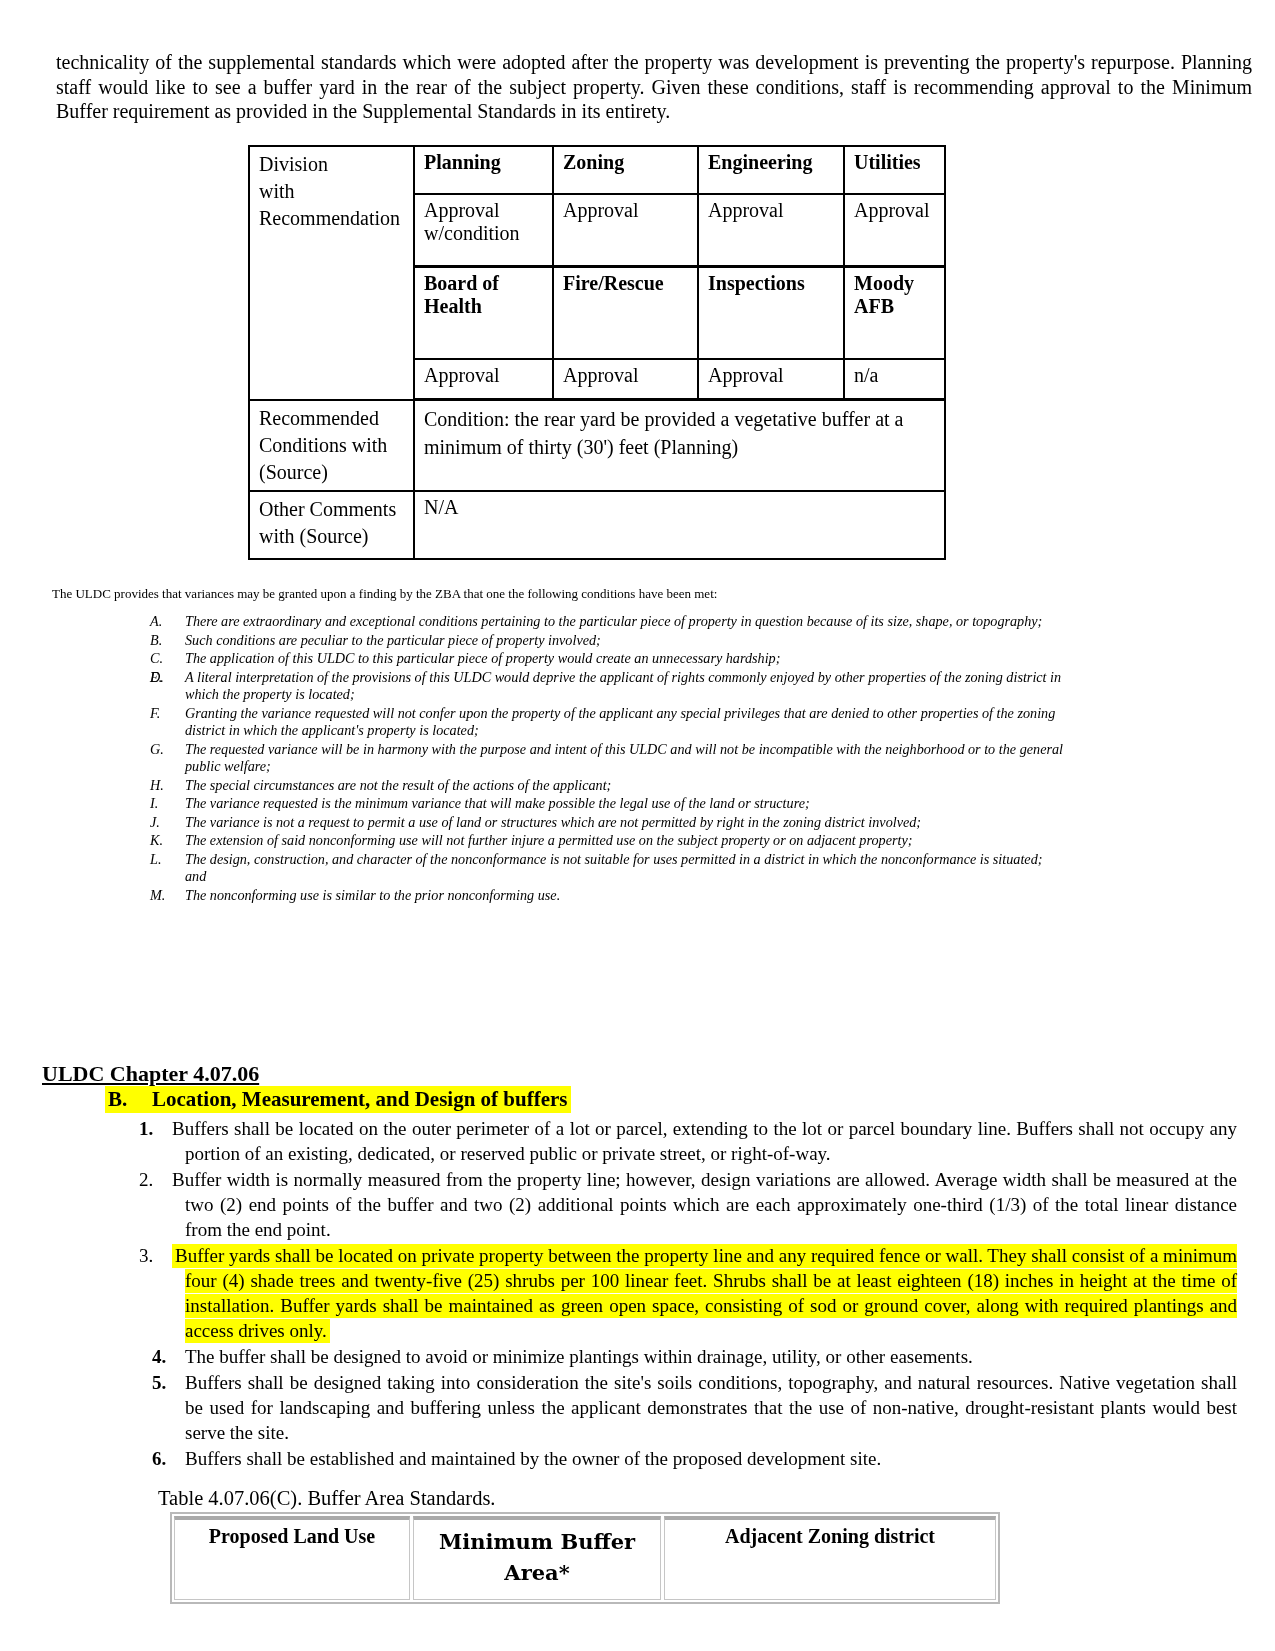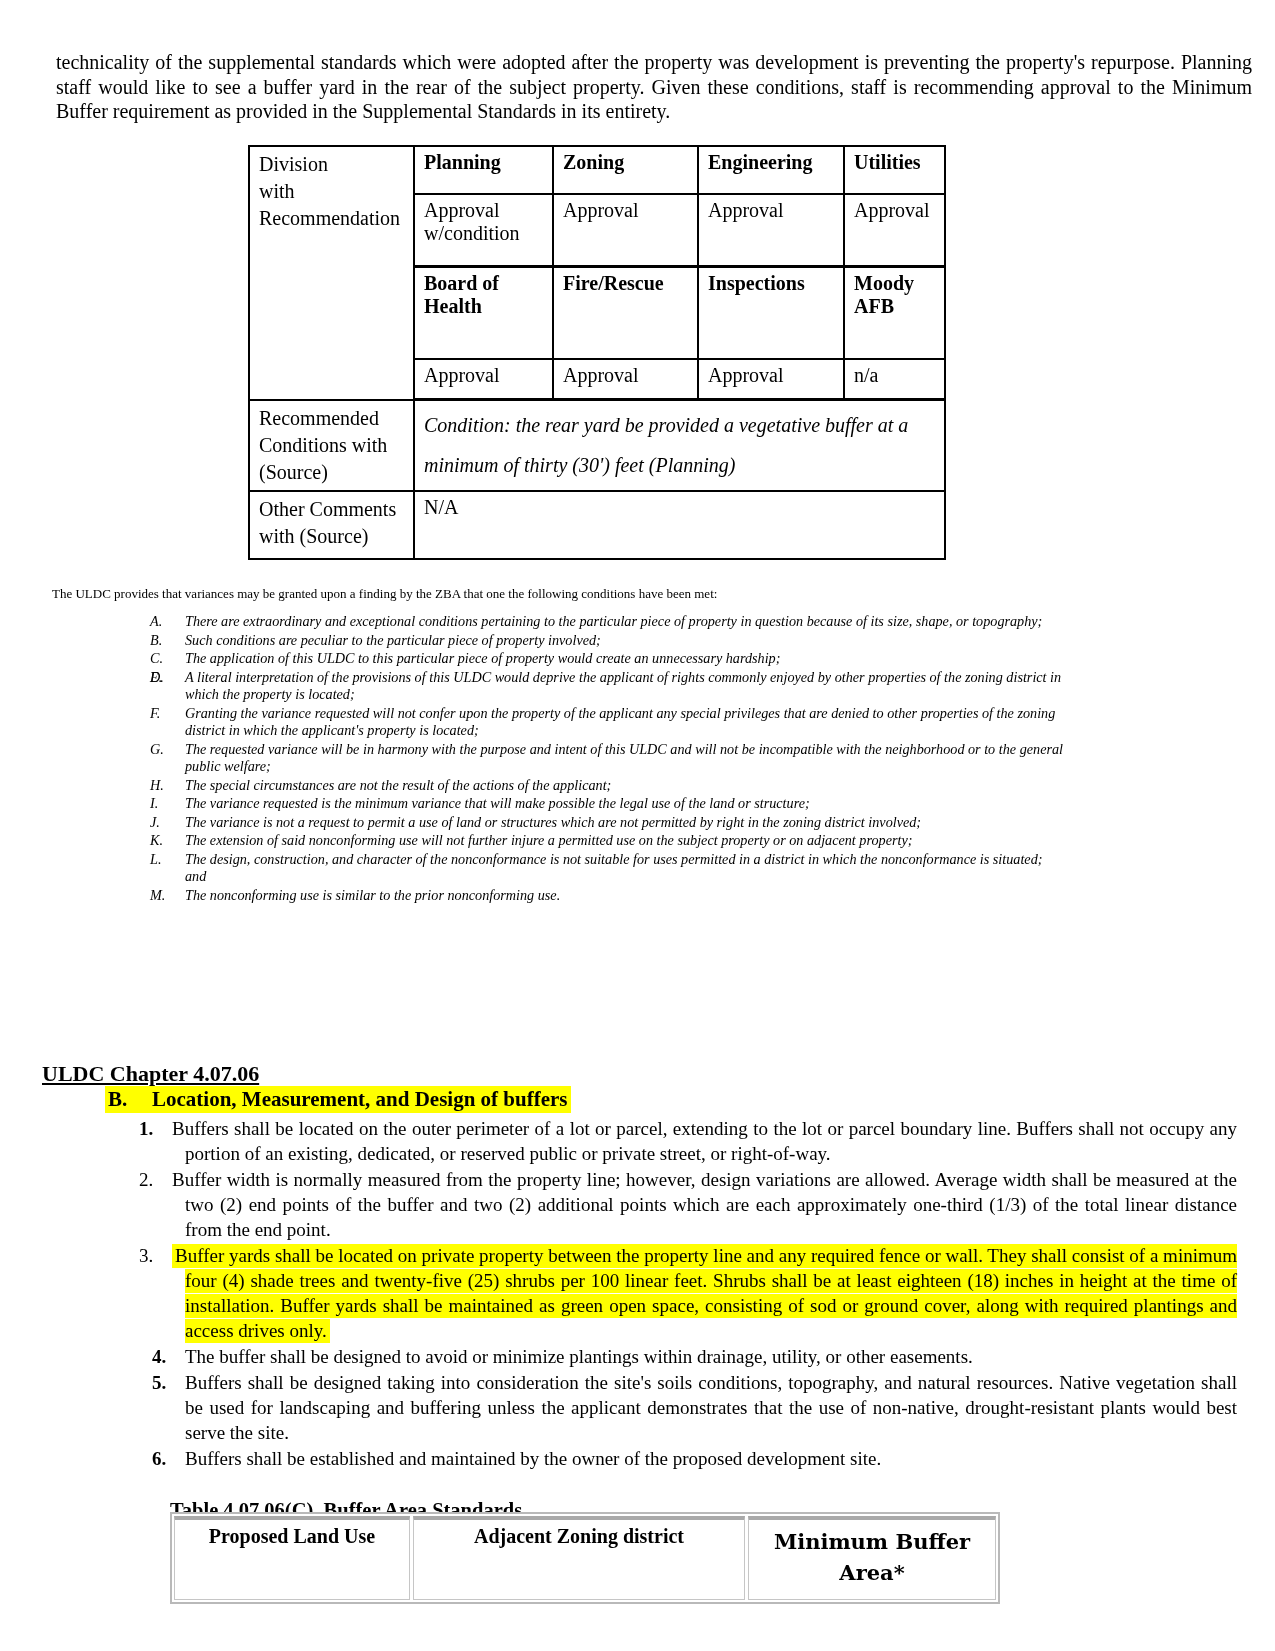--- a/index.html
+++ b/index.html
@@ -33,21 +33,21 @@
   .r3 th { border-bottom:2px solid #000; height:82px; }
   .r4 td { border-bottom:3px solid #000; height:30px; }
   .r5 td { border-bottom:2px solid #000; height:70px; }
   .r6 td { height:58px; }
   .div-lbl {
     vertical-align:middle; font-size:20px; line-height:27px;
     white-space:pre-line;
   }
   .rc-lbl { text-align:justify; line-height:27px; }
   .oc-lbl { text-align:center; line-height:27px; }
-  .cond-cell { font-style:italic; line-height:40px; padding-left:12px; }
+  .cond-cell { line-height:28px; padding-left:12px; }
   .na-cell { padding-left:12px; }
 
   
   .uldc-intro {
     position:absolute; left:40px; top:574px; width:1210px;
     font-size:13px; margin:12px; white-space:nowrap;
   }
   .cond-list { position:absolute; left:148px; top:613px; width:1086px; }
   .citem {
     position:relative; padding-left:37px;
@@ -78,22 +78,22 @@
     position:relative; padding-left:33px; text-indent:-13px;
     font-size:19px; line-height:25px; text-align:justify;
     margin-bottom:1px;
   }
   .bitem.wide { text-indent:0; }
   .bnum { position:absolute; left:0; top:0; }
   .bnum.bold { font-weight:bold; }
 
   
   .tbl-cap {
-    position:absolute; left:158px; top:1487px; margin:12px;
-    font-size:20.5px; font-weight:bold;
+    position:absolute; left:158px; top:1487px; margin:0;
+    font-size:20.5px; font-weight:normal;
   }
   .standards-table {
     position:absolute; left:170px; top:1512px; width:830px; height:92px;
     box-sizing:border-box; border:2px solid #b9b9b9; background:#fff;
     padding:2px; display:flex; gap:3px;
   }
   .std-cell {
     box-sizing:border-box;
     border:1px solid #c6c6c6; border-top:4px solid #a9a9a9;
     text-align:center; font-weight:bold; font-size:20px;
@@ -194,17 +194,17 @@
     <div class="bitem"><span class="bnum">3.</span><mark class="hl">Buffer yards shall be located on private property between the property line and any required fence or wall.  They shall consist of a minimum four (4) shade trees and twenty-five (25) shrubs per 100 linear feet.  Shrubs shall be at least eighteen (18) inches in height at the time of installation. Buffer yards shall be maintained as green open space, consisting of sod or ground cover, along with required plantings and access drives only.</mark></div>
     <div class="bitem wide"><span class="bnum bold">4.</span><span>The buffer shall be designed to avoid or minimize plantings within drainage, utility, or other easements.</span></div>
     <div class="bitem wide"><span class="bnum bold">5.</span><span>Buffers shall be designed taking into consideration the site's soils conditions, topography, and natural resources. Native vegetation shall be used for landscaping and buffering unless the applicant demonstrates that the use of non-native, drought-resistant plants would best serve the site.</span></div>
     <div class="bitem wide"><span class="bnum bold">6.</span><span>Buffers shall be established and maintained by the owner of the proposed development site.</span></div>
   </div>
 
   <h3 class="tbl-cap">Table 4.07.06(C).  Buffer Area Standards.</h3>
 
   <div class="standards-table">
     <div class="std-cell std-c1">Proposed Land Use</div>
+    <div class="std-cell std-c3">Minimum Buffer Area*</div>
     <div class="std-cell std-c2">Adjacent Zoning district</div>
-    <div class="std-cell std-c3">Minimum Buffer Area*</div>
   </div>
 
 </div>
 
 </body></html>

